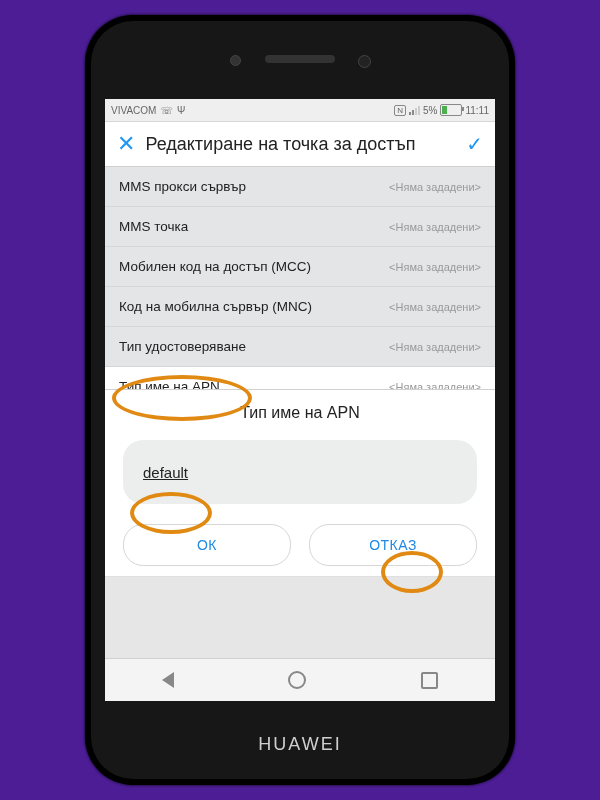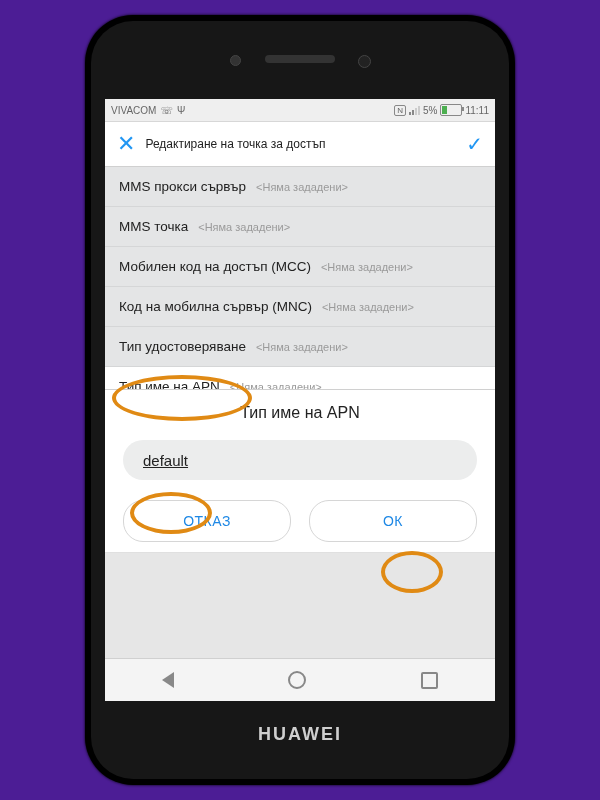--- a/index.html
+++ b/index.html
@@ -21,44 +21,44 @@
   .bars i:nth-child(1){height:3px;} .bars i:nth-child(2){height:5px;}
   .bars i:nth-child(3){height:7px;background:#ccc;} .bars i:nth-child(4){height:9px;background:#ccc;}
   .batt{width:20px;height:10px;border:1px solid #888;border-radius:2px;position:relative;}
   .batt::after{content:"";position:absolute;right:-3px;top:2px;width:2px;height:4px;background:#888;}
   .batt i{position:absolute;left:1px;top:1px;bottom:1px;width:23%;background:#4CAF50;}
   .nfc{border:1px solid #888;border-radius:2px;padding:0 2px;font-size:8px;line-height:9px;}
   .usb{font-size:10px;}
   
   .hdr{height:44px;background:#fff;border-bottom:1px solid #d0d0d0;display:flex;align-items:center;padding:0 12px;gap:10px;}
   .close-x{color:#2196F3;font-size:22px;line-height:1;}
-  .hdr-title{flex:1;font-size:12px;color:#222;font-weight:500;}
+  .hdr-title{flex:1;font-size:18px;color:#222;font-weight:500;}
   .check{color:#2196F3;font-size:20px;}
   
   .list{}
-  .row{display:flex;align-items:center;padding:12px 14px;border-bottom:1px solid #d5d6d7;gap:10px;}
+  .row{display:flex;align-items:center;justify-content:space-between;padding:12px 14px;border-bottom:1px solid #d5d6d7;gap:10px;}
   .row .lbl{font-size:13.5px;color:#222;}
   .row .val{font-size:11px;color:#9a9a9a;text-align:right;max-width:40%;}
   .row.highlight{background:#fff;}
   
   .dlg{position:absolute;left:0;right:0;top:290px;bottom:0;background:rgba(230,230,230,0.88);}
   .dlg-card{background:#fff;border-top:1px solid #d0d0d0;border-bottom:1px solid #e0e0e0;padding-bottom:8px;}
   .dlg-title{text-align:center;font-size:16px;color:#222;padding:14px 0 18px;}
-  .dlg-field{margin:0 18px 20px;height:40px;border-radius:20px;background:#eceded;display:flex;align-items:center;padding:0 18px;position:relative;justify-content:center;}
+  .dlg-field{margin:0 18px 20px;height:40px;border-radius:20px;background:#eceded;display:flex;align-items:center;padding:12px 18px;position:relative;justify-content:center;}
   .dlg-field input{border:none;background:transparent;outline:none;font-size:15px;color:#222;width:100%;text-decoration:underline;}
   .dlg-actions{display:flex;gap:18px;padding:0 18px;margin-bottom:2px;}
   .dlg-btn{flex:1;height:40px;border-radius:20px;border:1px solid #d6d6d6;background:#fff;display:flex;align-items:center;justify-content:center;font-size:14px;color:#1E88E5;font-weight:500;letter-spacing:0.5px;}
   
   .navbar{position:absolute;left:14px;right:14px;bottom:78px;height:42px;background:#f4f4f4;border-top:1px solid #d0d0d0;display:flex;align-items:center;justify-content:space-around;}
   .nav-icon{color:#888;}
   .tri{width:0;height:0;border-top:8px solid transparent;border-bottom:8px solid transparent;border-right:12px solid #888;}
   .circ{width:14px;height:14px;border:2px solid #888;border-radius:50%;}
   .sq{width:13px;height:13px;border:2px solid #888;border-radius:2px;}
   
-  .brand{position:absolute;bottom:34px;left:0;right:0;text-align:center;color:#cfcfcf;font-size:18px;letter-spacing:2px;font-weight:700;}
+  .brand{position:absolute;bottom:24px;left:0;right:0;text-align:center;color:#cfcfcf;font-size:18px;letter-spacing:2px;font-weight:400;}
   
   .ellip{position:absolute;border:4px solid #E08A14;border-radius:50%;pointer-events:none;}
 </style>
 </head>
 <body>
 
 <div class="canvas">
   <div class="phone">
     <div class="phone-inner">
       <div class="sensor"></div>
@@ -122,22 +122,22 @@
           </div>
         </div>
 
         <div class="dlg">
           <div class="dlg-card">
             <div class="dlg-title">Тип име на APN</div>
             <div class="dlg-field">
               <input type="text" value="default" style="">
             </div>
             <div class="dlg-actions">
+              <div class="dlg-btn">ОК</div>
               <div class="dlg-btn">ОТКАЗ</div>
-              <div class="dlg-btn">ОК</div>
             </div>
           </div>
         </div>
 
       </div>
 
       <div class="navbar">
         <div class="nav-icon tri"></div>
         <div class="nav-icon circ"></div>
         <div class="nav-icon sq"></div>

